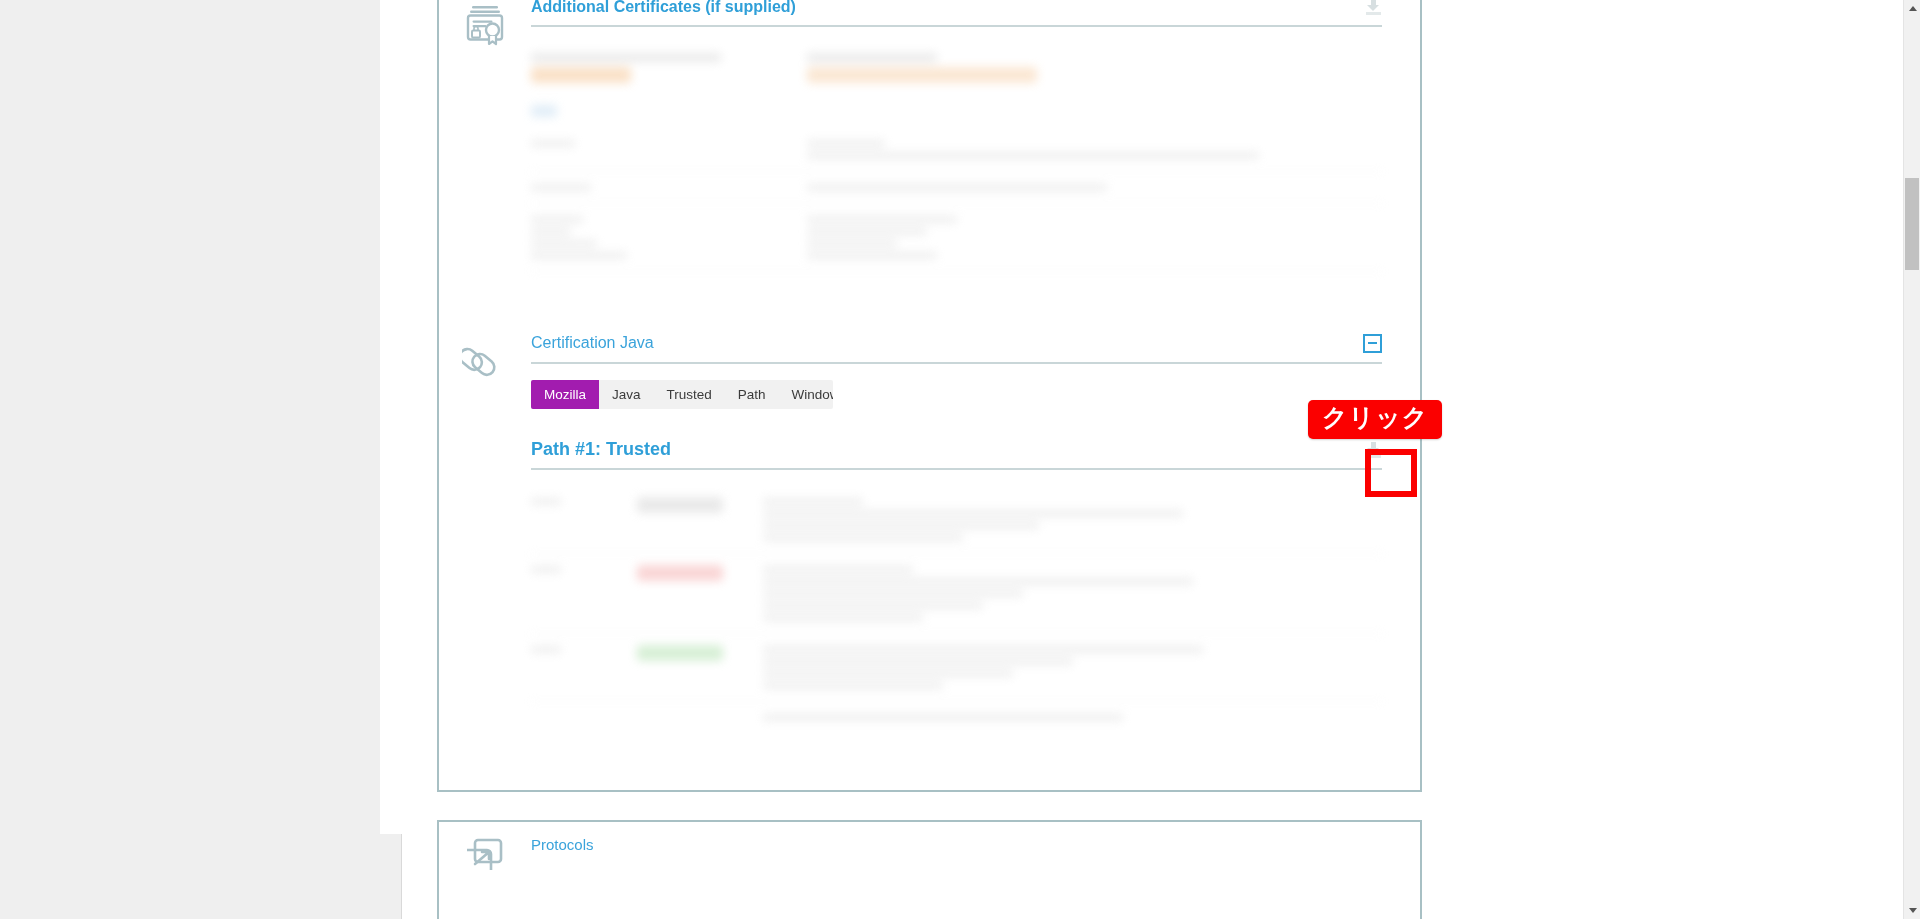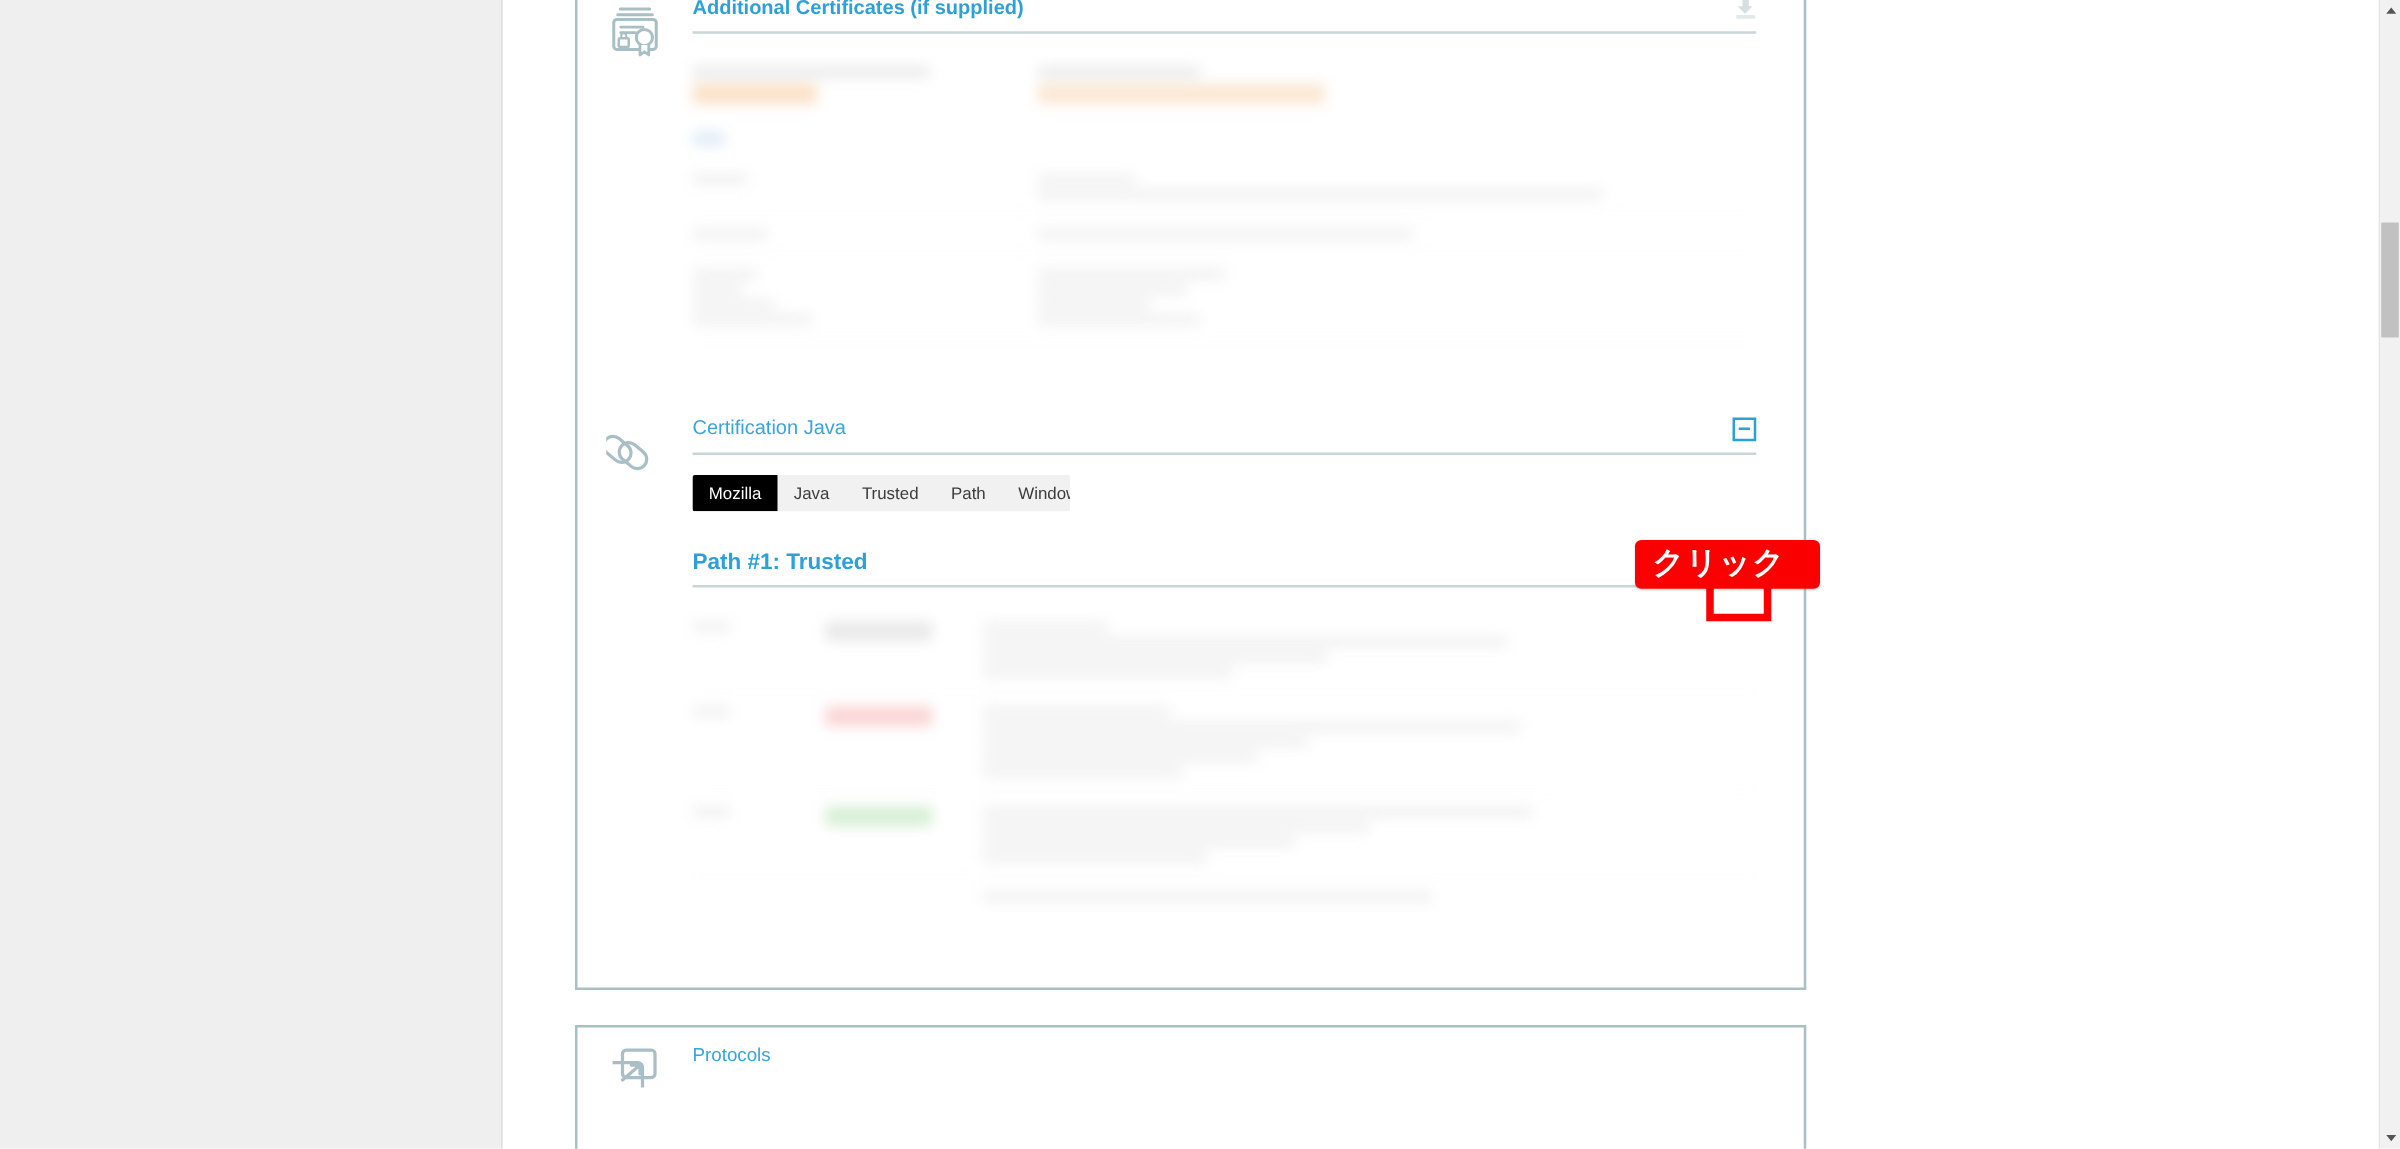--- a/index.html
+++ b/index.html
@@ -67,21 +67,21 @@
     top: 178px;
     width: 14px;
     height: 92px;
     background: #c1c1c1;
     border-radius: 0;
   }
 
   
   .content-col {
     position: absolute;
-    left: 403px;
+    left: 380px;
     top: 0;
     width: 1495px;
     height: 834px;
     background: #ffffff;
   }
 
   
   .panel {
     position: absolute;
     left: 57px;
@@ -247,21 +247,21 @@
   }
   .tab {
     padding: 7px 13px;
     font-size: 13.5px;
     color: #3b3b3b;
     line-height: 1.15;
     cursor: pointer;
     white-space: nowrap;
   }
   .tab.active {
-    background: #000000;
+    background: #a21caf;
     color: #ffffff;
   }
 
   .tabbar-wrap {
     display: flex;
     align-items: flex-start;
     justify-content: space-between;
   }
 
   
@@ -281,28 +281,27 @@
 
   
   .annot-badge {
     position: absolute;
     left: 1308px;
     top: 400px;
     background: #fb0000;
     color: #ffffff;
     font-size: 25px;
     font-weight: bold;
-    padding: 3px 28px 6px 14px;
+    padding: 3px 14px 6px 14px;
     border-radius: 5px;
     line-height: 1.18;
     letter-spacing: 1px;
     font-family: "DejaVu Sans", sans-serif;
     z-index: 40;
     box-shadow: 0 1px 2px rgba(0,0,0,.18);
-    margin-top: 32px;
   }
   .annot-box {
     position: absolute;
     left: 1365px;
     top: 449px;
     width: 52px;
     height: 48px;
     border: 6px solid #fb0000;
     box-sizing: border-box;
     background: transparent;

